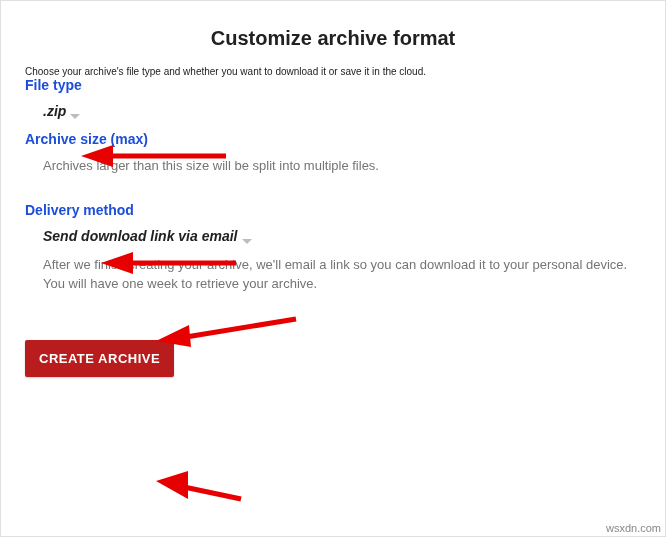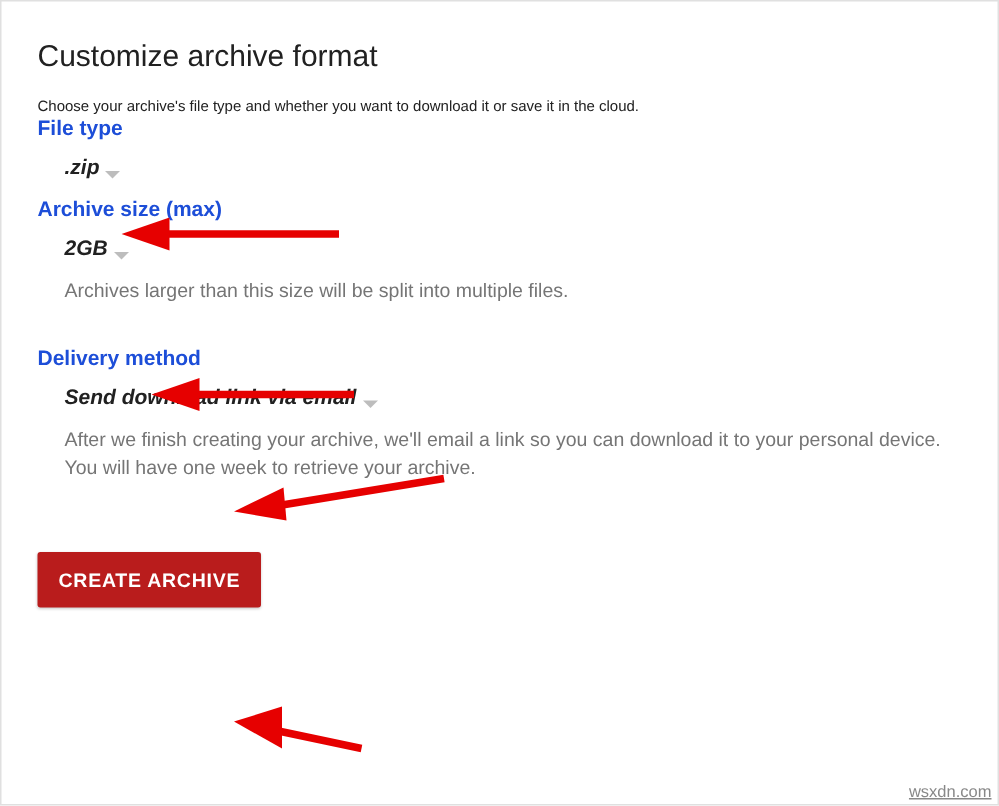--- a/index.html
+++ b/index.html
@@ -10,23 +10,24 @@
     }
     .card {
       width: 666px;
       height: 537px;
       border: 1px solid #e0e0e0;
       padding: 26px 24px 24px 24px;
       position: relative;
     }
     .card-title {
       font-size: 20px;
-      font-weight: 400;
+      font-weight: 700;
       color: #212121;
       margin-bottom: 16px;
+      text-align: center;
     }
     .card-desc {
       font-size: 10px;
       color: #212121;
     }
     .section-label {
       font-size: 14px;
       font-weight: 700;
       color: #1d4ed8;
       margin-bottom: 10px;
@@ -77,44 +78,39 @@
       position: absolute;
       pointer-events: none;
     }
     .watermark {
       position: absolute;
       bottom: 2px;
       right: 4px;
       font-size: 11px;
       color: #888;
       font-family: Arial, sans-serif;
-      text-decoration: underline;
     }
   </style>
 </head>
 <body>
 
 <div class="card">
   <h2 class="card-title">Customize archive format</h2>
   <p class="card-desc">Choose your archive's file type and whether you want to download it or save it in the cloud.</p>
 
   <div>
     <div class="section-label">File type</div>
     <div class="dropdown-row">
       <span class="dropdown-value">.zip</span>
       <span class="caret-down"></span>
     </div>
   </div>
 
   <div>
     <div class="section-label">Archive size (max)</div>
-    <div class="dropdown-row">
-      <span class="dropdown-value">2GB</span>
-      <span class="caret-down"></span>
-    </div>
     <div class="helper">Archives larger than this size will be split into multiple files.</div>
   </div>
 
   <div>
     <div class="section-label">Delivery method</div>
     <div class="dropdown-row">
       <span class="dropdown-value">Send download link via email</span>
       <span class="caret-down"></span>
     </div>
     <div class="helper">After we finish creating your archive, we'll email a link so you can download it to your personal device. You will have one week to retrieve your archive.</div>

